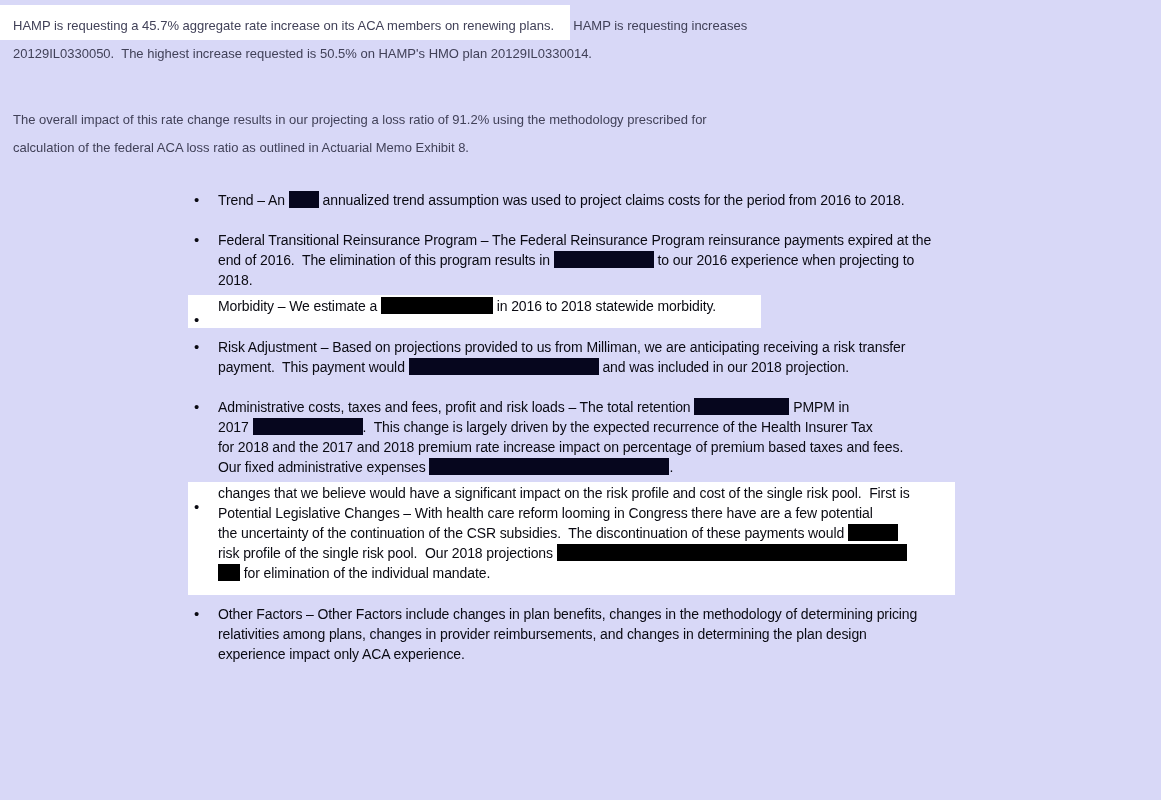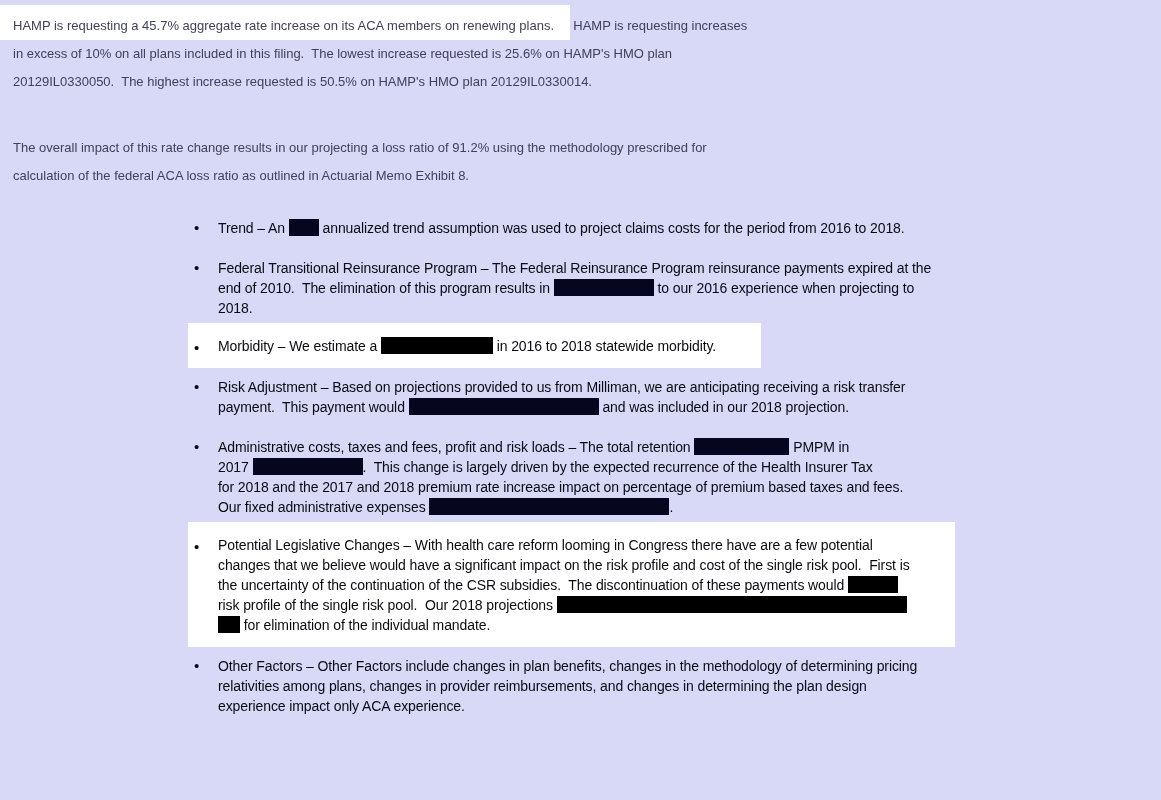--- a/index.html
+++ b/index.html
@@ -49,71 +49,70 @@
     position: absolute;
     left: 6px;
     top: 0;
     font-size: 15px;
     color: var(--bullet-text, #0a0a12);
   }
   .bullet.highlighted {
     background: var(--hl, #ffffff);
     margin-top: -15px;
     margin-bottom: 9px;
-    padding: 13px 45px 12px 30px;
+    padding: 1px 45px 12px 30px;
   }
   .bullet.highlighted::before { top: 15px; }
 
   
   .redact {
     display: inline-block;
     height: 17px;
     vertical-align: -3px;
     background: var(--redaction, #06061e);
   }
   .highlighted .redact { background: var(--redaction-on-white, #000000); }
 </style>
 </head>
 <body>
 
 <div class="doc">
   <div class="para para1">
       <div class="line"><span class="run-hl">HAMP is requesting a 45.7% aggregate rate increase on its ACA members on renewing plans. </span><span> HAMP is requesting increases</span></div>
-      <div class="line"><span>in excess of 10% on all plans included in this filing.  The lowest increase requested is 25.6% on HAMP's HMO plan</span></div>
       <div class="line"><span>20129IL0330050.  The highest increase requested is 50.5% on HAMP's HMO plan 20129IL0330014.</span></div>
     </div>
   <div class="para para2">
       <div class="line"><span>The overall impact of this rate change results in our projecting a loss ratio of 91.2% using the methodology prescribed for</span></div>
       <div class="line"><span>calculation of the federal ACA loss ratio as outlined in Actuarial Memo Exhibit 8.</span></div>
     </div>
   <div class="bullets">
       <div class="bullet">
         <div class="line"><span>Trend – An </span><span class="redact" style="width: 30px;"></span><span> annualized trend assumption was used to project claims costs for the period from 2016 to 2018.</span></div>
       </div>
       <div class="bullet">
         <div class="line"><span>Federal Transitional Reinsurance Program – The Federal Reinsurance Program reinsurance payments expired at the</span></div>
-        <div class="line"><span>end of 2010.  The elimination of this program results in </span><span class="redact" style="width: 100px;"></span><span> to our 2016 experience when projecting to</span></div>
+        <div class="line"><span>end of 2016.  The elimination of this program results in </span><span class="redact" style="width: 100px;"></span><span> to our 2016 experience when projecting to</span></div>
         <div class="line"><span>2018.</span></div>
       </div>
       <div class="bullet highlighted">
         <div class="line"><span>Morbidity – We estimate a </span><span class="redact" style="width: 112px;"></span><span> in 2016 to 2018 statewide morbidity.</span></div>
       </div>
       <div class="bullet">
         <div class="line"><span>Risk Adjustment – Based on projections provided to us from Milliman, we are anticipating receiving a risk transfer</span></div>
         <div class="line"><span>payment.  This payment would </span><span class="redact" style="width: 190px;"></span><span> and was included in our 2018 projection.</span></div>
       </div>
       <div class="bullet">
         <div class="line"><span>Administrative costs, taxes and fees, profit and risk loads – The total retention </span><span class="redact" style="width: 95px;"></span><span> PMPM in</span></div>
         <div class="line"><span>2017 </span><span class="redact" style="width: 110px;"></span><span>.  This change is largely driven by the expected recurrence of the Health Insurer Tax</span></div>
         <div class="line"><span>for 2018 and the 2017 and 2018 premium rate increase impact on percentage of premium based taxes and fees.</span></div>
         <div class="line"><span>Our fixed administrative expenses </span><span class="redact" style="width: 240px;"></span><span>.</span></div>
       </div>
       <div class="bullet highlighted">
+        <div class="line"><span>changes that we believe would have a significant impact on the risk profile and cost of the single risk pool.  First is</span></div>
         <div class="line"><span>Potential Legislative Changes – With health care reform looming in Congress there have are a few potential</span></div>
-        <div class="line"><span>changes that we believe would have a significant impact on the risk profile and cost of the single risk pool.  First is</span></div>
         <div class="line"><span>the uncertainty of the continuation of the CSR subsidies.  The discontinuation of these payments would </span><span class="redact" style="width: 50px;"></span></div>
         <div class="line"><span>risk profile of the single risk pool.  Our 2018 projections </span><span class="redact" style="width: 350px;"></span></div>
         <div class="line"><span class="redact" style="width: 22px;"></span><span> for elimination of the individual mandate.</span></div>
       </div>
       <div class="bullet">
         <div class="line"><span>Other Factors – Other Factors include changes in plan benefits, changes in the methodology of determining pricing</span></div>
         <div class="line"><span>relativities among plans, changes in provider reimbursements, and changes in determining the plan design</span></div>
         <div class="line"><span>experience impact only ACA experience.</span></div>
       </div>
     </div>

